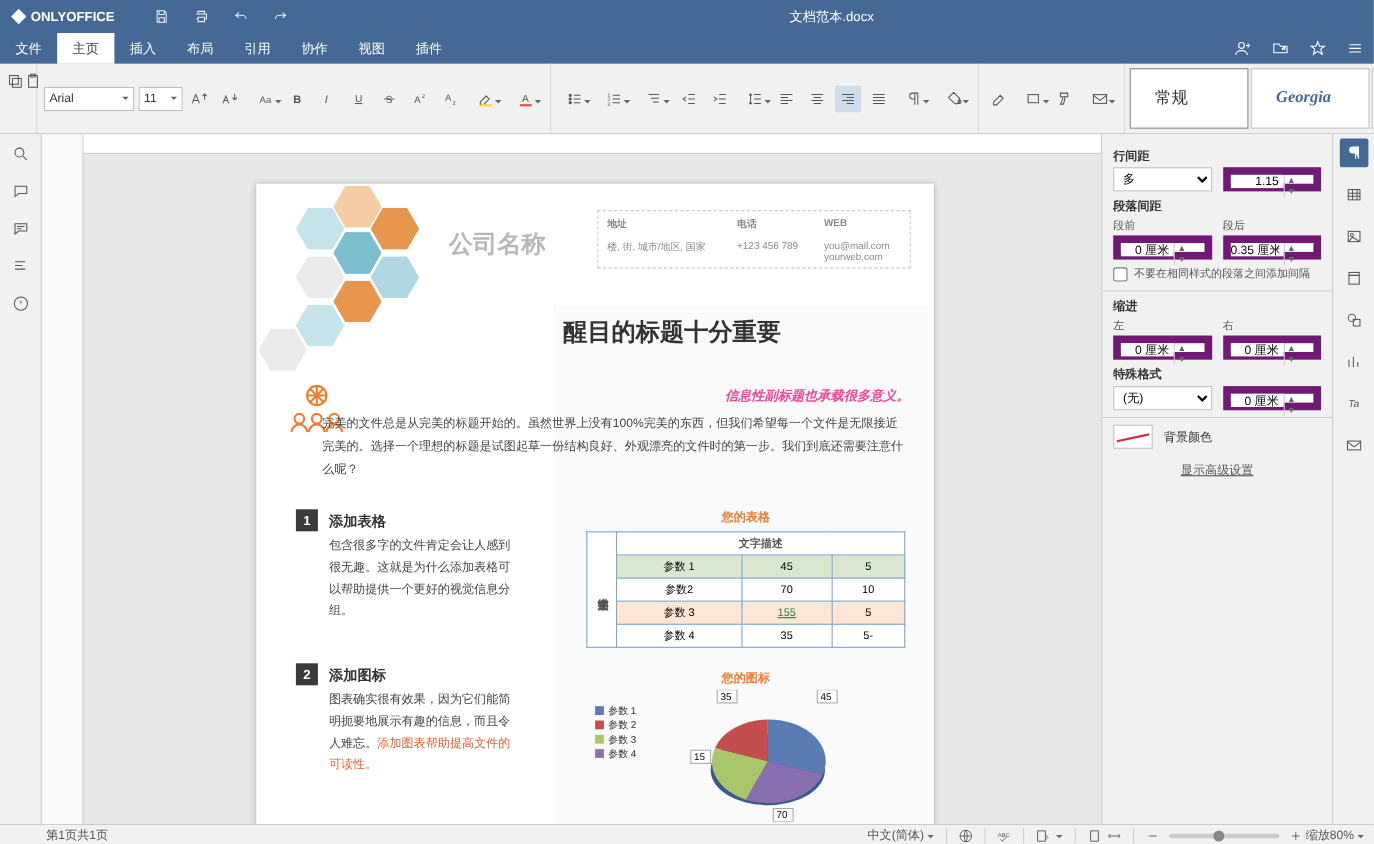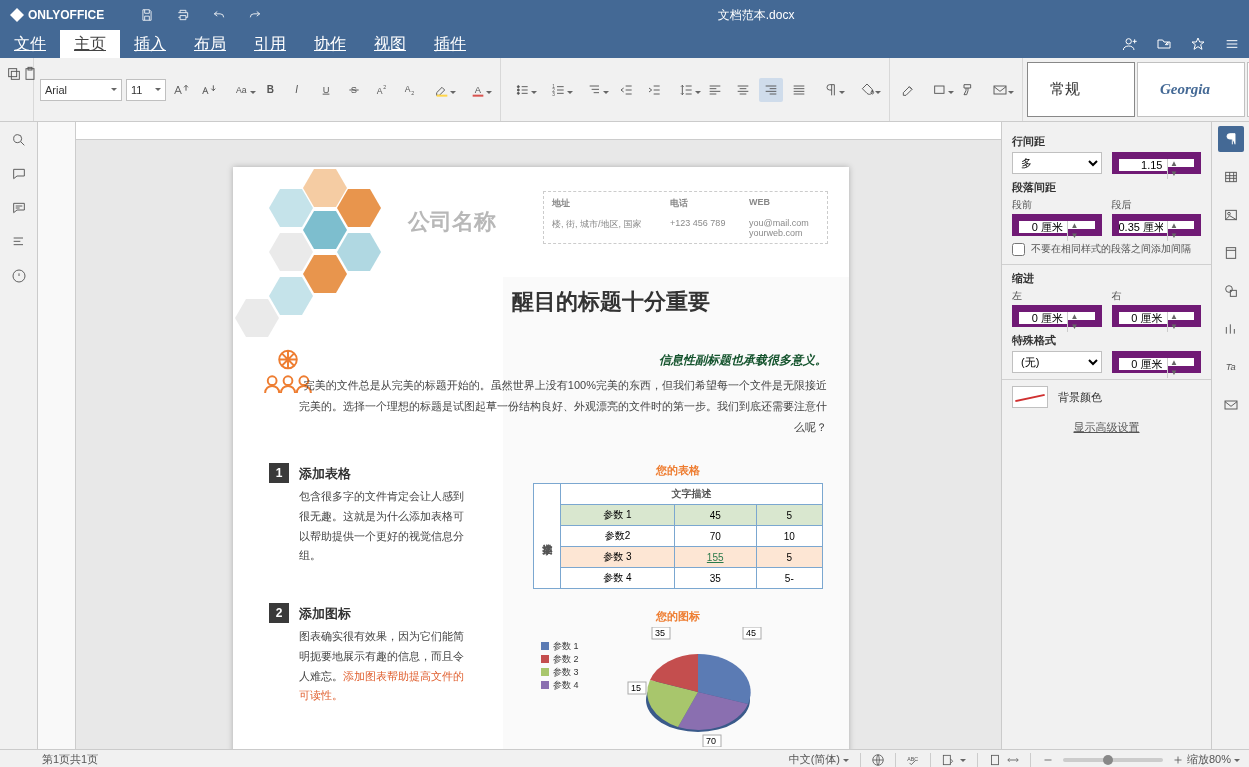--- a/index.html
+++ b/index.html
@@ -8,21 +8,21 @@
 
 .titlebar { height: 28px; background: #446995; display: flex; align-items: center; color: #fff; padding: 15px 10px; }
 .titlebar .logo { font-weight: bold; font-size: 12px; display: flex; align-items: center; gap: 4px; margin-right:25px; }
 .titlebar .logo::before { content: ""; width:14px; height:14px; background:#fff; clip-path: polygon(0 50%,50% 0,100% 50%,50% 100%); display:inline-block;}
 .titlebar .docname { flex: 1; text-align: center; font-size: 12px; }
 .titlebar .qicon { width: 20px; height: 20px; display:flex;align-items:center;justify-content:center; margin: 0 8px; opacity:.9; cursor:pointer;}
 .titlebar .qicon svg { width:14px; height:14px; stroke:#fff; fill:none; stroke-width:1.6;}
 
 
 .menutabs { height: 28px; background: #446995; display: flex; align-items: stretch; color: #fff; }
-.menutabs .tab { padding: 0 14px; display:flex; align-items:center; font-size: 16px; cursor:pointer;text-decoration:underline;}
+.menutabs .tab { padding: 0 14px; display:flex; align-items:center; font-size: 12px; cursor:pointer;}
 .menutabs .tab.active { background: #fff; color: #444; }
 .menutabs .spacer { flex:1; }
 .menutabs .ricon { width:34px; display:flex; align-items:center; justify-content:center; cursor:pointer;}
 .menutabs .ricon svg { width:16px; height:16px; stroke:#fff; fill:none; stroke-width:1.5;}
 
 
 .ribbon { height: 64px; background: #f1f1f1; border-bottom: 1px solid #cbcbcb; display: flex; }
 .ribbon .grp { border-right: 1px solid #d8d8d8; padding: 4px 6px; display:flex; justify-content:space-around;}
 .ribbon .row { display:flex; align-items:center; gap:4px;}
 .ibtn { width:24px; height:24px; display:flex; align-items:center; justify-content:center; cursor:pointer; border-radius:2px;}
@@ -55,22 +55,22 @@
 
 .page { position:absolute; top:45px; left:195px; width:616px; height:790px; background:#fff; box-shadow:0 0 6px rgba(0,0,0,.25);}
 .page .hexbg { position:absolute; top:0; left:10px; width:170px; height:180px; opacity:.9;}
 .hex { position:absolute; width:44px; height:38px; background:currentColor; clip-path: polygon(25% 0,75% 0,100% 50%,75% 100%,25% 100%,0 50%);}
 .page .co-title { position:absolute; top:40px; left:175px; font-size:22px; color:#b8b8b8; font-weight:bold;}
 .page .info-tbl { position:absolute; top:24px; left:310px; width:285px; font-size:9px; color:#8a8a8a; border:1px dashed #ccc;}
 .page .info-tbl td { padding:3px 6px; vertical-align:top;}
 .page .info-tbl .hd { color:#888; font-weight:bold;}
 
 .page .bigtitle { position:absolute; top:120px; left:0; right:20px; text-align:center; font-size:22px; font-weight:bold; color:#333; padding-left:160px;}
-.page .sub { position:absolute; top:185px; right:22px; font-size:12px; font-weight:bold; font-style:italic; color:#14532d;}
-.page .intro { position:absolute; top:208px; left:60px; right:22px; font-size:11px; color:#444; line-height:1.9; text-align:right;}
+.page .sub { position:absolute; top:185px; right:22px; font-size:12px; font-weight:bold; font-style:italic; color:#ec4899;}
+.page .intro { position:absolute; top:208px; left:60px; right:22px; font-size:11px; color:#444; line-height:1.9; }
 .page .peopleicon { position:absolute; top:182px; left:28px; width:54px; height:44px;}
 .page .peopleicon svg { width:100%; height:100%; stroke:#ee7d31; fill:none; stroke-width:2.2;}
 
 .numbox { position:absolute; width:20px; height:20px; background:#3a3a3a; color:#fff; display:flex; align-items:center; justify-content:center; font-weight:bold; font-size:12px;}
 .page .sec1 { top:296px; left:36px;} .page .sec2 { top:436px; left:36px;}
 .page .sectitle { position:absolute; font-size:13px; font-weight:bold; color:#333;}
 .page .st1 { top:298px; left:66px;} .page .st2 { top:438px; left:66px;}
 .page .secbody { position:absolute; left:66px; width:170px; font-size:11px; color:#444; line-height:1.8;}
 .page .sb1 { top:320px;} .page .sb2 { top:460px;}
 .page .sb2 .hl { color:#e06030;}

